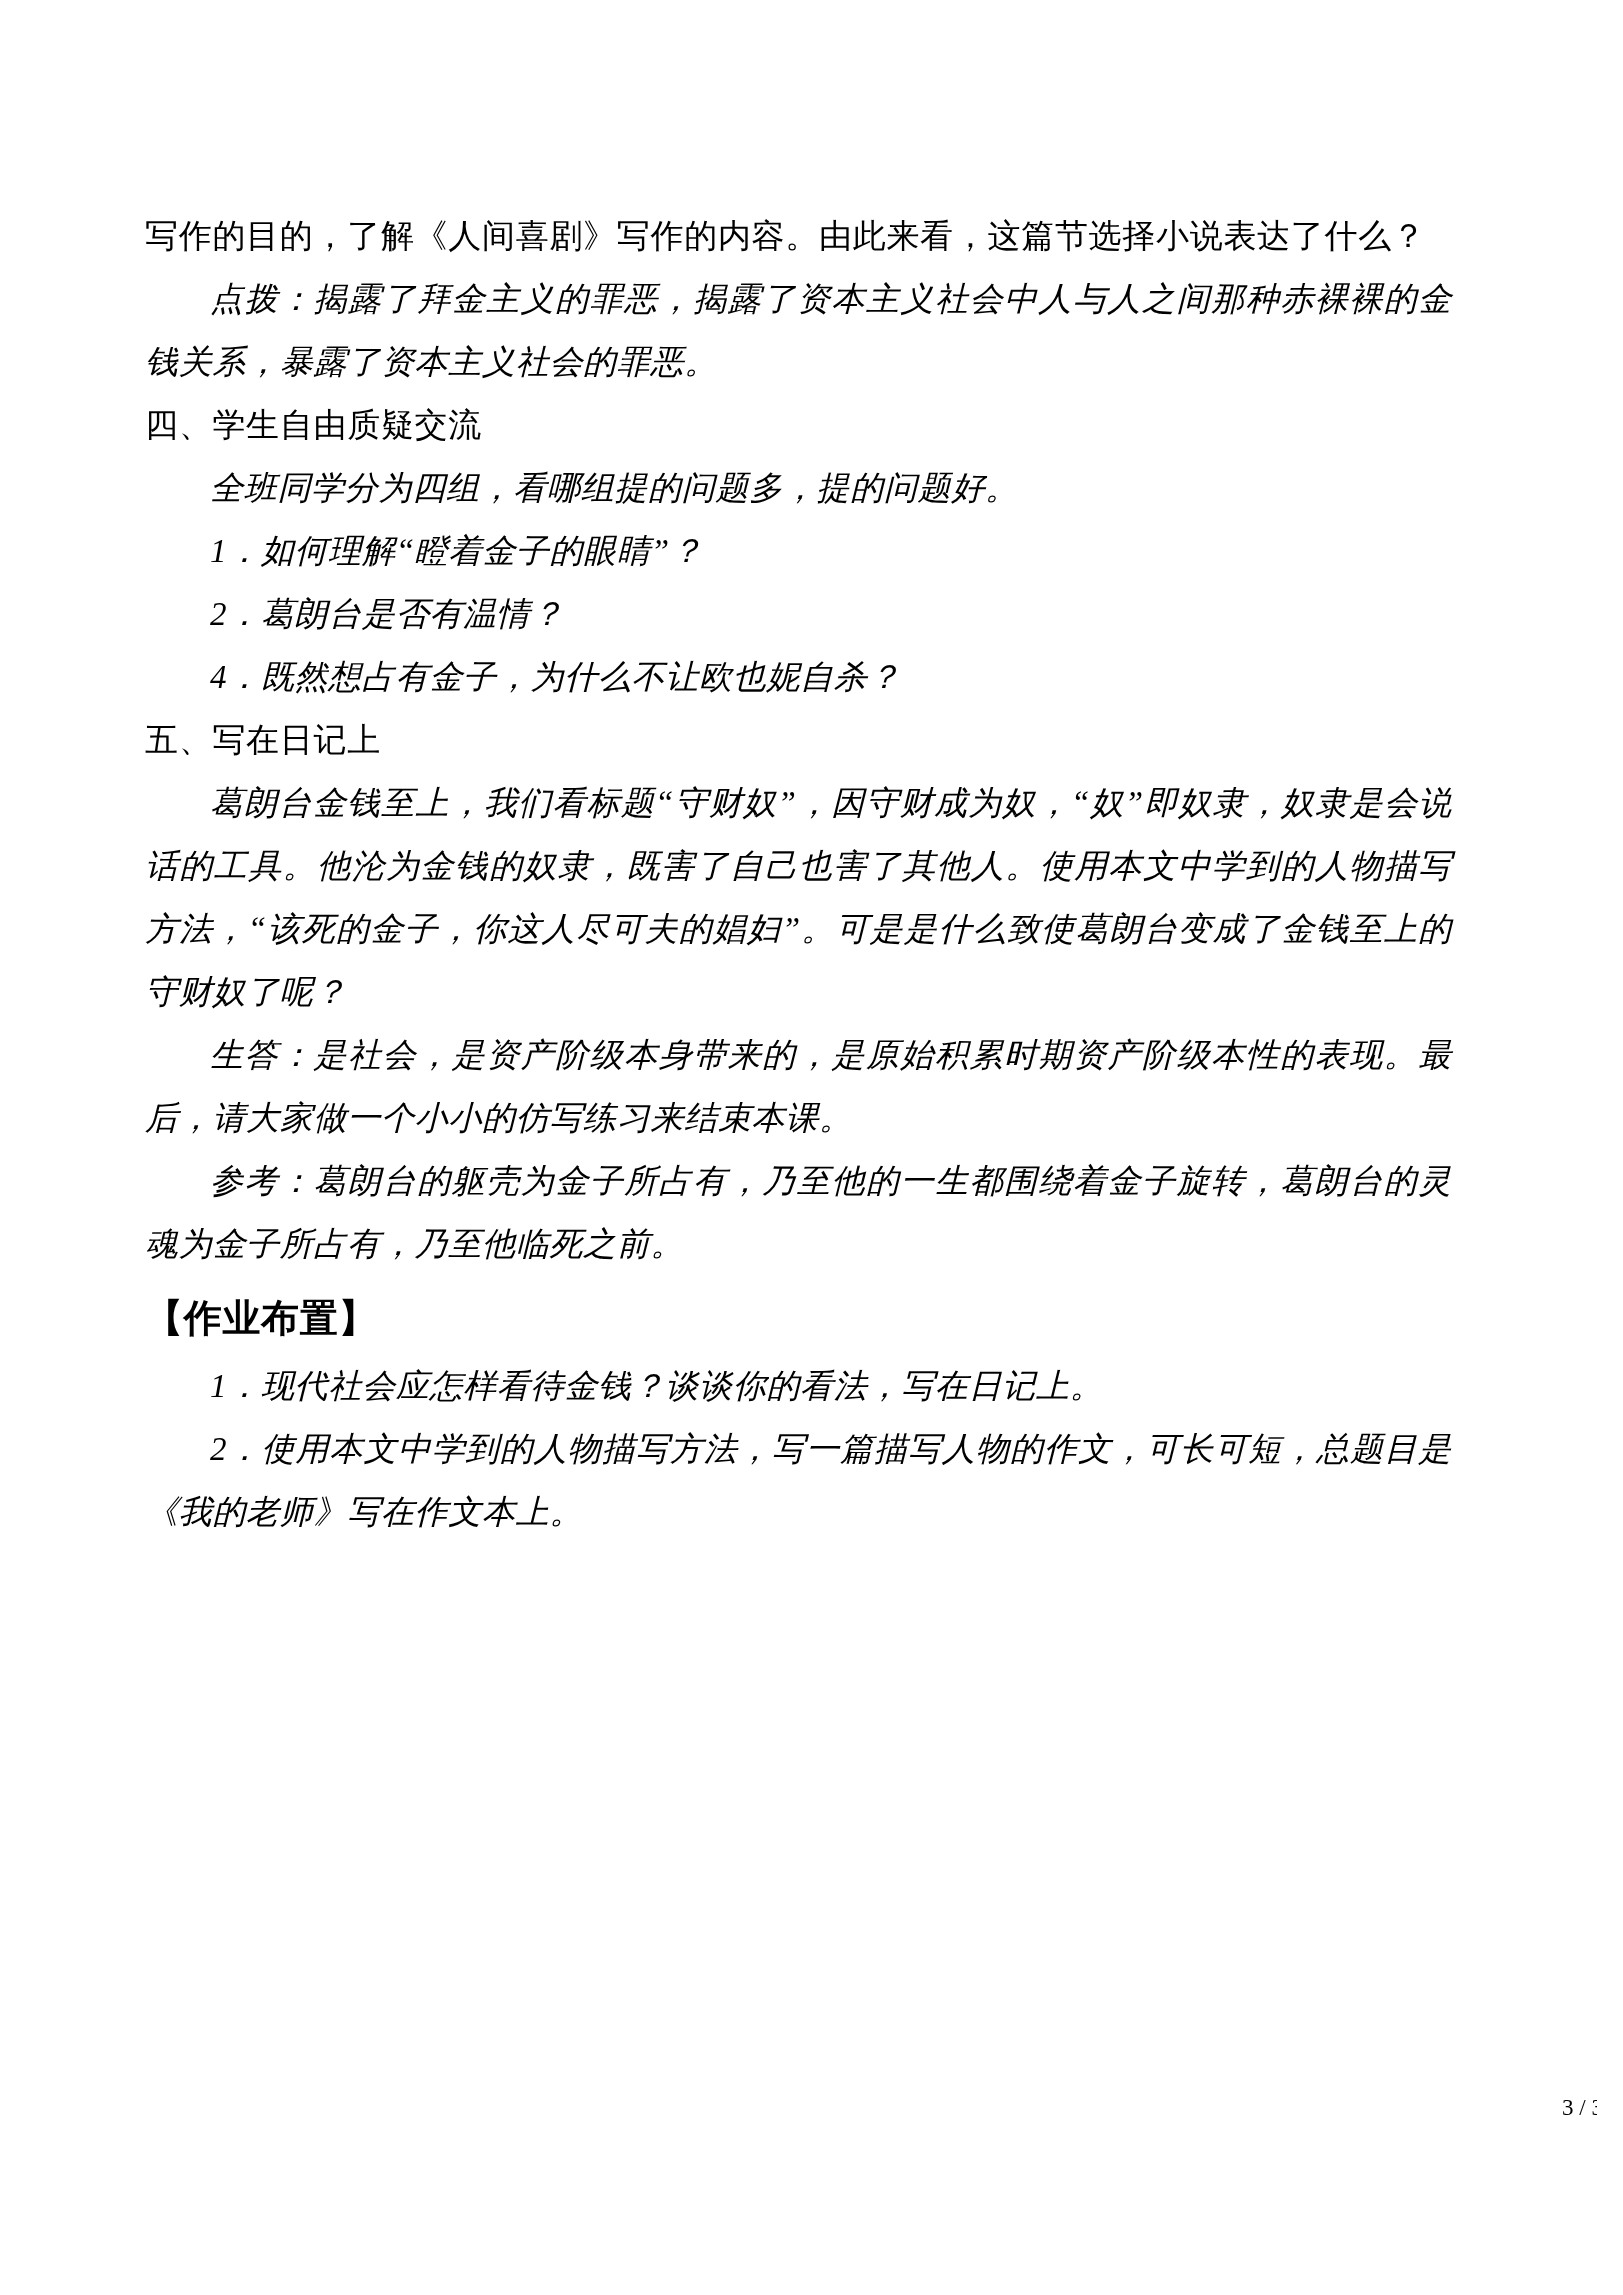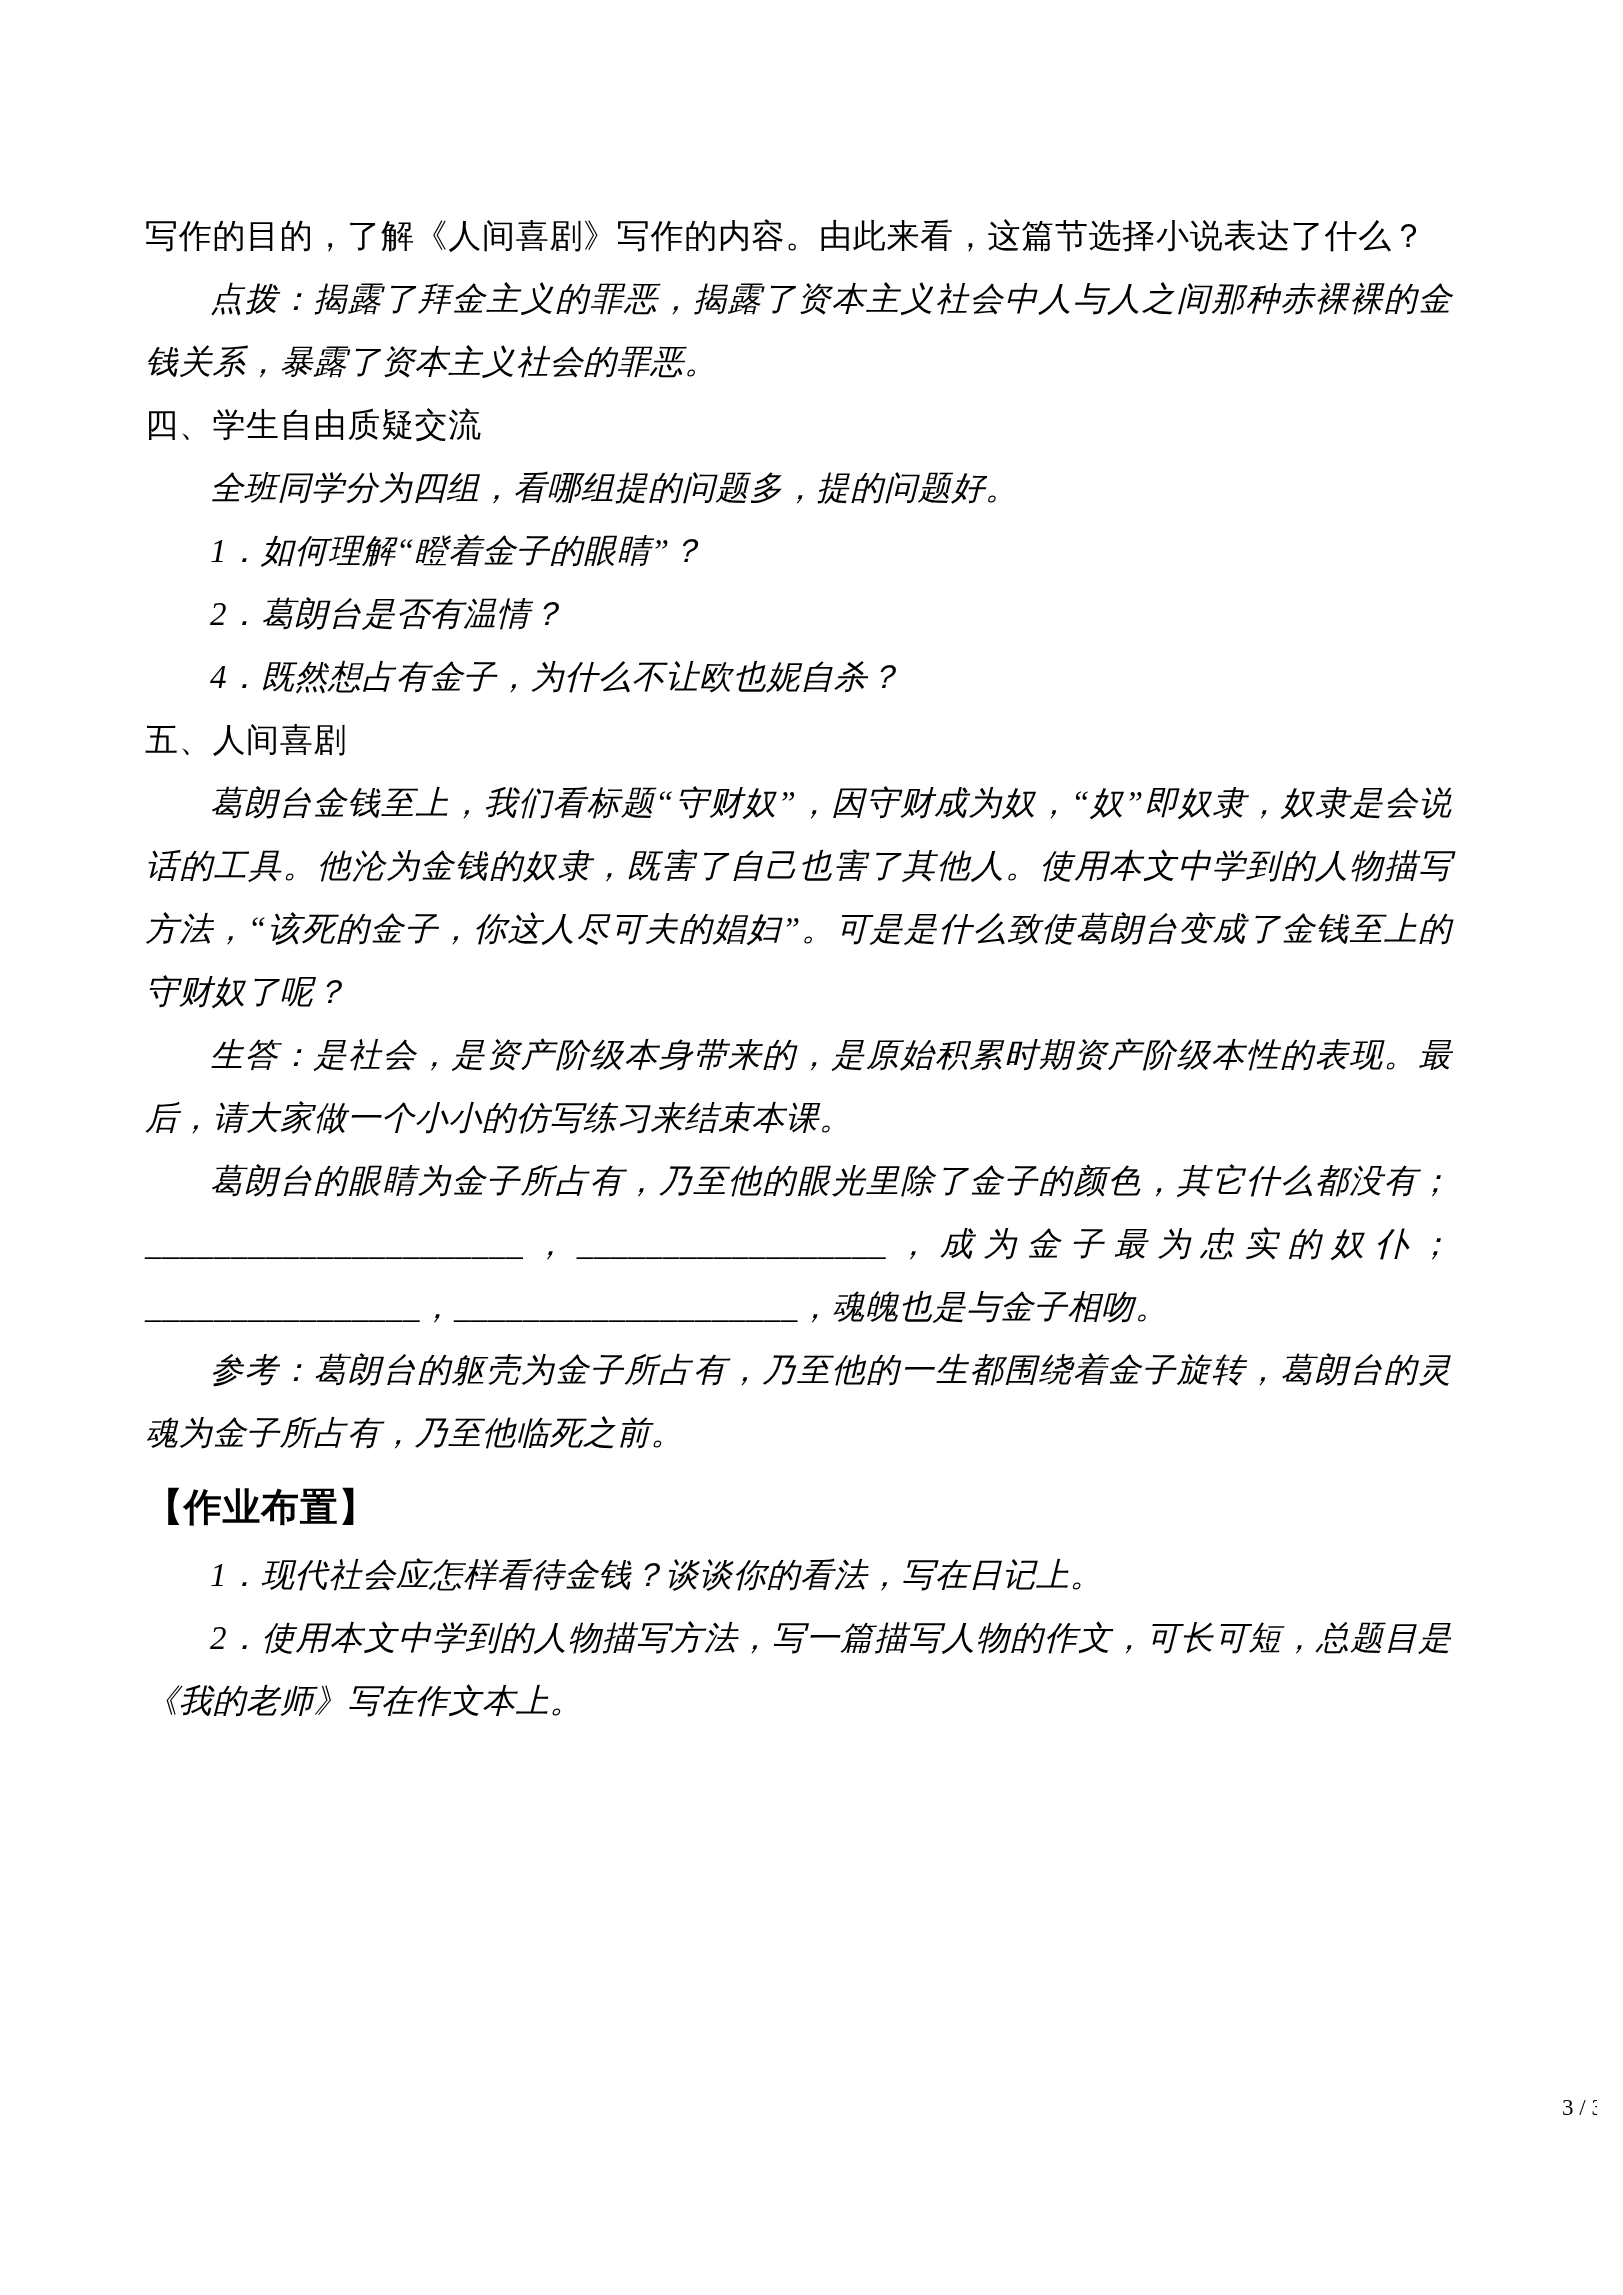--- a/index.html
+++ b/index.html
@@ -57,24 +57,23 @@
 <div class="page">
   <div class="content">
 
     <p class="para flush">写作的目的，了解《人间喜剧》写作的内容。由此来看，这篇节选择小说表达了什么？</p>
     <p class="para indent">点拨：揭露了拜金主义的罪恶，揭露了资本主义社会中人与人之间那种赤裸裸的金钱关系，暴露了资本主义社会的罪恶。</p>
     <p class="para flush">四、学生自由质疑交流</p>
     <p class="para indent">全班同学分为四组，看哪组提的问题多，提的问题好。</p>
     <p class="para indent">1．如何理解“瞪着金子的眼睛”？</p>
     <p class="para indent">2．葛朗台是否有温情？</p>
     <p class="para indent">4．既然想占有金子，为什么不让欧也妮自杀？</p>
-    <p class="para flush">五、人间喜剧</p>
+    <p class="para flush">五、写在日记上</p>
     <p class="para indent">葛朗台金钱至上，我们看标题“守财奴”，因守财成为奴，“奴”即奴隶，奴隶是会说话的工具。他沦为金钱的奴隶，既害了自己也害了其他人。使用本文中学到的人物描写方法，“该死的金子，你这人尽可夫的娼妇”。可是是什么致使葛朗台变成了金钱至上的守财奴了呢？</p>
     <p class="para indent">生答：是社会，是资产阶级本身带来的，是原始积累时期资产阶级本性的表现。最后，请大家做一个小小的仿写练习来结束本课。</p>
-    <p class="para indent">葛朗台的眼睛为金子所占有，乃至他的眼光里除了金子的颜色，其它什么都没有；______________________，__________________，成为金子最为忠实的奴仆；________________，____________________，魂魄也是与金子相吻。</p>
     <p class="para indent">参考：葛朗台的躯壳为金子所占有，乃至他的一生都围绕着金子旋转，葛朗台的灵魂为金子所占有，乃至他临死之前。</p>
     <p class="para heading-bold">【作业布置】</p>
     <p class="para indent">1．现代社会应怎样看待金钱？谈谈你的看法，写在日记上。</p>
     <p class="para indent">2．使用本文中学到的人物描写方法，写一篇描写人物的作文，可长可短，总题目是《我的老师》写在作文本上。</p>
 
   </div>
 
   <div class="footer">3 / 3</div>
 </div>
 

